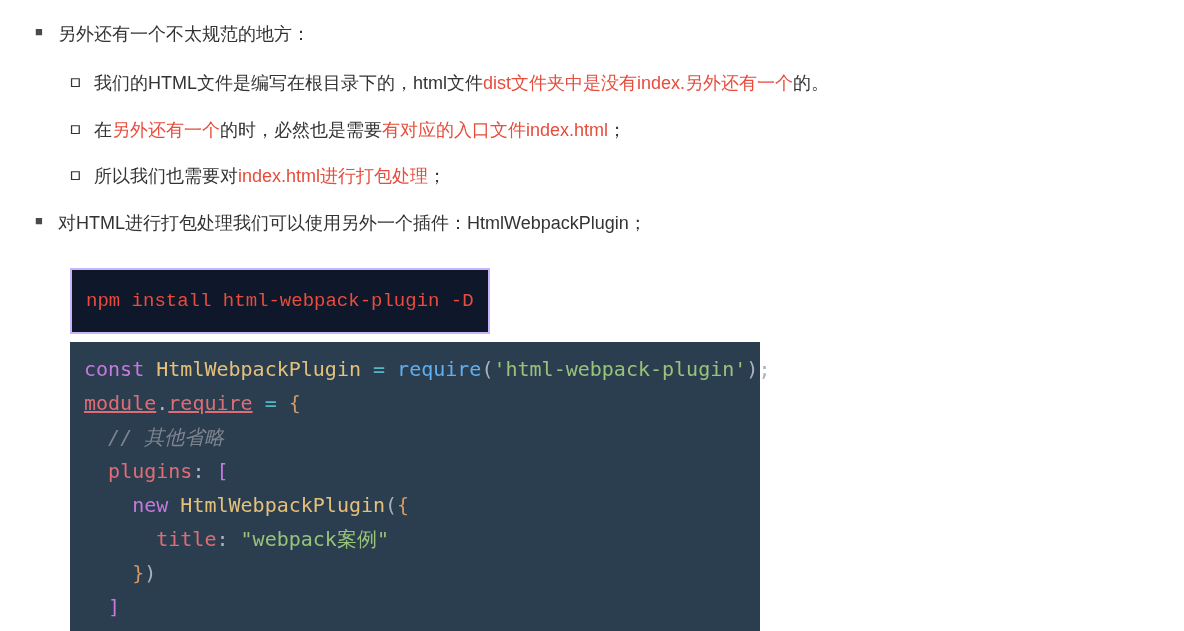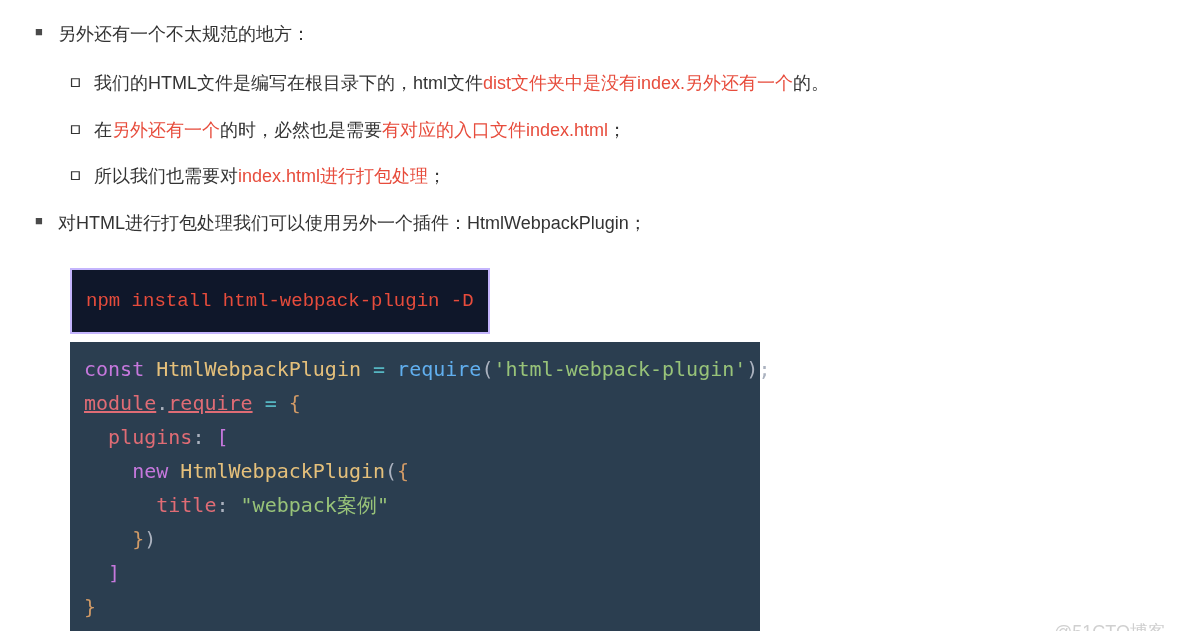--- a/index.html
+++ b/index.html
@@ -127,20 +127,21 @@
   <span>对HTML进行打包处理我们可以使用另外一个插件：</span><span class="bold">HtmlWebpackPlugin</span><span>；</span>
 </div>
 
 <div class="npm-box">
   <span>npm install html-webpack-plugin -D</span>
 </div>
 
 <div class="code-block">
   <div class="code-line"><span class="tok-keyword">const</span><span> </span><span class="tok-class">HtmlWebpackPlugin</span><span> </span><span class="tok-operator">=</span><span> </span><span class="tok-func">require</span><span class="tok-paren">(</span><span class="tok-string">'html-webpack-plugin'</span><span class="tok-paren">)</span><span class="tok-punct">;</span></div>
   <div class="code-line"><span class="tok-var">module</span><span class="tok-punct">.</span><span class="tok-var">require</span><span> </span><span class="tok-operator">=</span><span> </span><span class="tok-brace-y">{</span></div>
+  <div class="code-line"><span class="guide">  </span><span class="tok-comment">// 其他省略</span></div>
   <div class="code-line"><span class="guide">  </span><span class="tok-prop">plugins</span><span class="tok-punct">:</span><span> </span><span class="tok-brace-p">[</span></div>
   <div class="code-line"><span class="guide">    </span><span class="tok-keyword">new</span><span> </span><span class="tok-class">HtmlWebpackPlugin</span><span class="tok-paren">(</span><span class="tok-brace-y">{</span></div>
   <div class="code-line"><span class="guide">      </span><span class="tok-prop">title</span><span class="tok-punct">:</span><span> </span><span class="tok-string">"webpack案例"</span></div>
   <div class="code-line"><span class="guide">    </span><span class="tok-brace-y">}</span><span class="tok-paren">)</span></div>
   <div class="code-line"><span class="guide">  </span><span class="tok-brace-p">]</span></div>
   <div class="code-line"><span class="tok-brace-y">}</span></div>
 </div>
 
 <div class="watermark">@51CTO博客</div>
 

